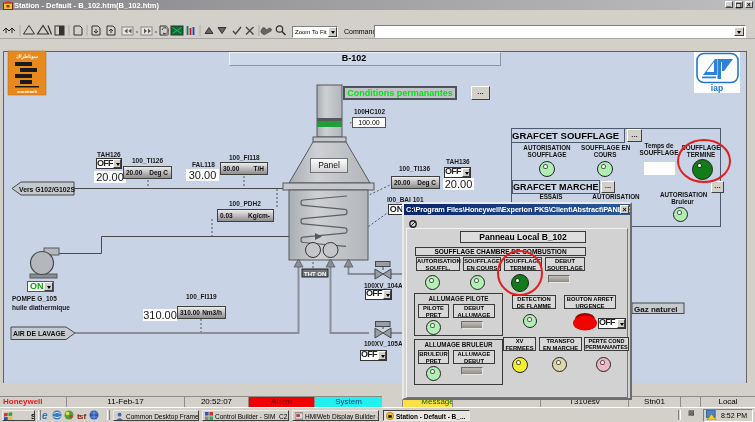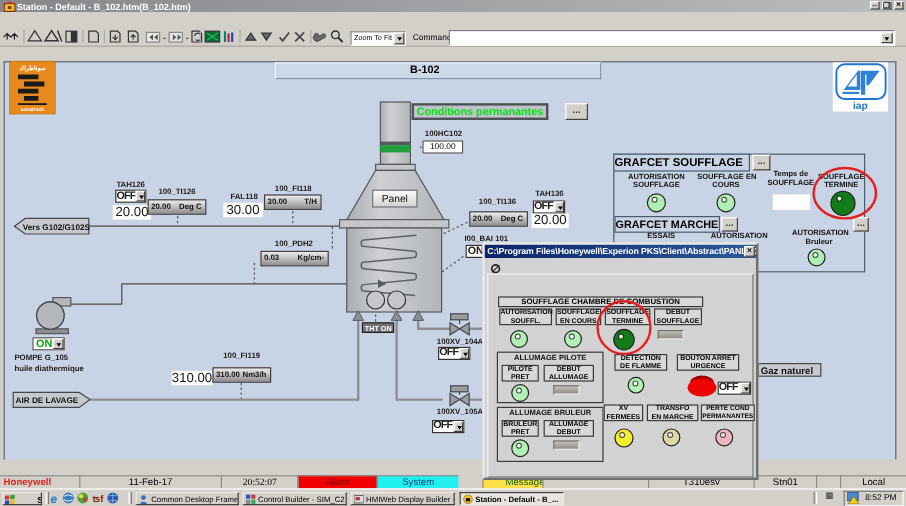--- a/index.html
+++ b/index.html
@@ -295,20 +295,21 @@
     <span class="hl" style="left:678px;top:211px;"></span>
 
 <div class="abs popup">
   <div class="abs" style="left:0px;top:0px;width:226px;height:11px;background:linear-gradient(to right,#0a246a,#2a5a9a);color:#fff;font-size:7.3px;font-weight:bold;line-height:11px;padding-left:2px;white-space:nowrap;overflow:hidden;letter-spacing:-0.1px;">C:\Program Files\Honeywell\Experion PKS\Client\Abstract\PANLOC...</div>
   <div class="abs" style="right:1px;top:1px;width:9px;height:9px;background:#d3cfc9;border:1px solid;border-color:#fff #404040 #404040 #fff;font-size:7px;line-height:7px;text-align:center;font-weight:bold;">×</div>
   <svg class="abs" style="left:4px;top:15px;" width="10" height="10" viewBox="0 0 10 10">
         <circle cx="5" cy="5" r="3.2" fill="none" stroke="#222" stroke-width="1.4"></circle>
         <line x1="2" y1="8" x2="8" y2="2" stroke="#222" stroke-width="1"></line>
       </svg>
   <div class="abs" style="left:2px;top:24px;width:222px;height:170px;background:#d2d2d2;border:1px solid;border-color:#f2f2f2 #767676 #767676 #f2f2f2;"></div>
+  <div class="pbox" style="left:56px;top:27px;width:126px;height:12px;font-size:8.5px;line-height:11px;background:#dedede;">Panneau Local B_102</div>
   <div class="pbox" style="left:11px;top:43px;width:171px;height:9px;font-size:6.5px;line-height:8px;">SOUFFLAGE CHAMBRE DE COMBUSTION</div>
   <div class="pbox" style="left:12px;top:53px;width:44px;height:14px;">AUTORISATION<br>SOUFFL.</div>
   <div class="pbox" style="left:59px;top:53px;width:38px;height:14px;">SOUFFLAGE<br>EN COURS</div>
   <div class="pbox" style="left:100px;top:53px;width:38px;height:14px;">SOUFFLAGE<br>TERMINE</div>
   <div class="pbox" style="left:141px;top:53px;width:40px;height:14px;">DEBUT<br>SOUFFLAGE</div>
   <div class="lamp" style="left:21px;top:71px;width:15px;height:15px;background:#b2f0b6;"></div>
       <span class="hl" style="left:26px;top:75px;"></span>
   <div class="lamp" style="left:66px;top:71px;width:15px;height:15px;background:#b2f0b6;"></div>
       <span class="hl" style="left:71px;top:75px;"></span>
   <div class="lamp" style="left:107px;top:70px;width:18px;height:18px;background:#117c18;"></div>
@@ -352,21 +353,21 @@
       <span class="hl" style="left:197px;top:157px;"></span>
 </div>
 <svg class="abs" style="left:0;top:0;pointer-events:none;z-index:6" width="755" height="422" viewBox="0 0 755 422">
   <ellipse cx="704" cy="161" rx="26" ry="21" fill="none" stroke="#e41f1f" stroke-width="2"></ellipse>
   <ellipse cx="520" cy="273" rx="22" ry="22" fill="none" stroke="#e41f1f" stroke-width="2"></ellipse>
 </svg>
 
 <div class="abs statrow">
   <div class="scell" style="left:0;width:66px;color:#e02020;font-weight:bold;border-left:none;text-align:left;padding-left:3px;font-size:8px;">Honeywell</div>
   <div class="scell" style="left:66px;width:118px;">11-Feb-17</div>
-  <div class="scell" style="left:184px;width:64px;font-family:Liberation Serif, serif;">20:52:07</div>
+  <div class="scell" style="left:184px;width:64px;">20:52:07</div>
   <div class="scell" style="left:248px;width:66px;background:#f00000;color:#7c0000;">Alarm</div>
   <div class="scell" style="left:314px;width:68px;background:#20f0f0;color:#1c3c80;">System</div>
   <div class="scell" style="left:382px;width:70px;background:#fde047;color:#106010;margin-left:20px;">Message</div>
   <div class="scell" style="left:452px;width:88px;"></div>
   <div class="scell" style="left:540px;width:88px;">T310esv</div>
   <div class="scell" style="left:628px;width:52px;">Stn01</div>
   <div class="scell" style="left:680px;width:20px;"></div>
   <div class="scell" style="left:700px;width:55px;">Local</div>
 </div>
 <div class="abs taskbar">

